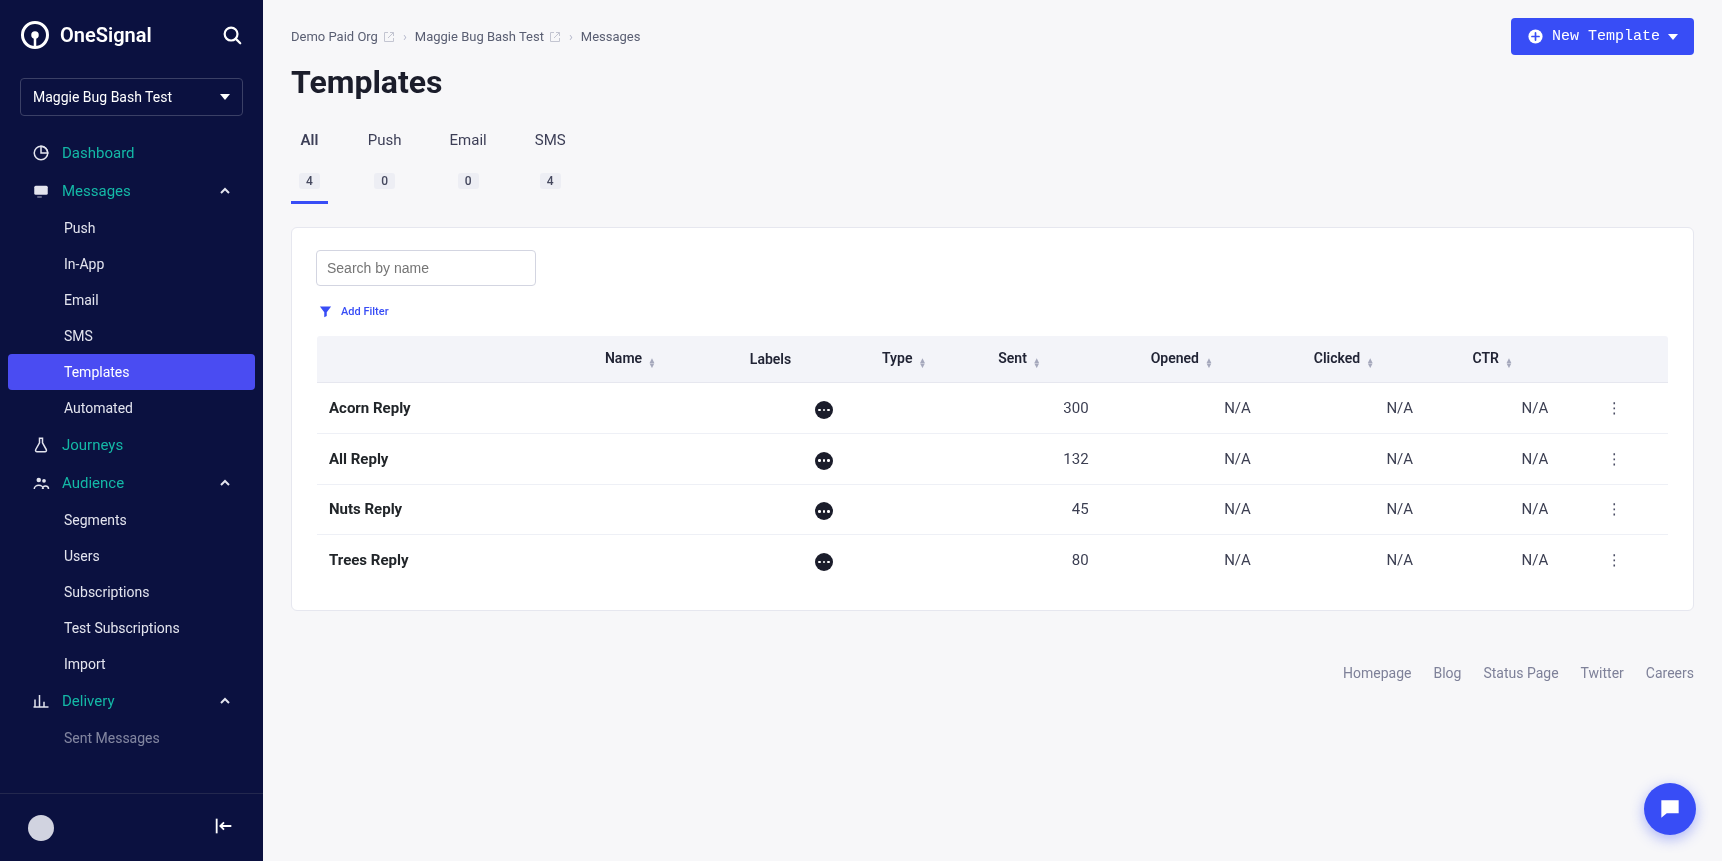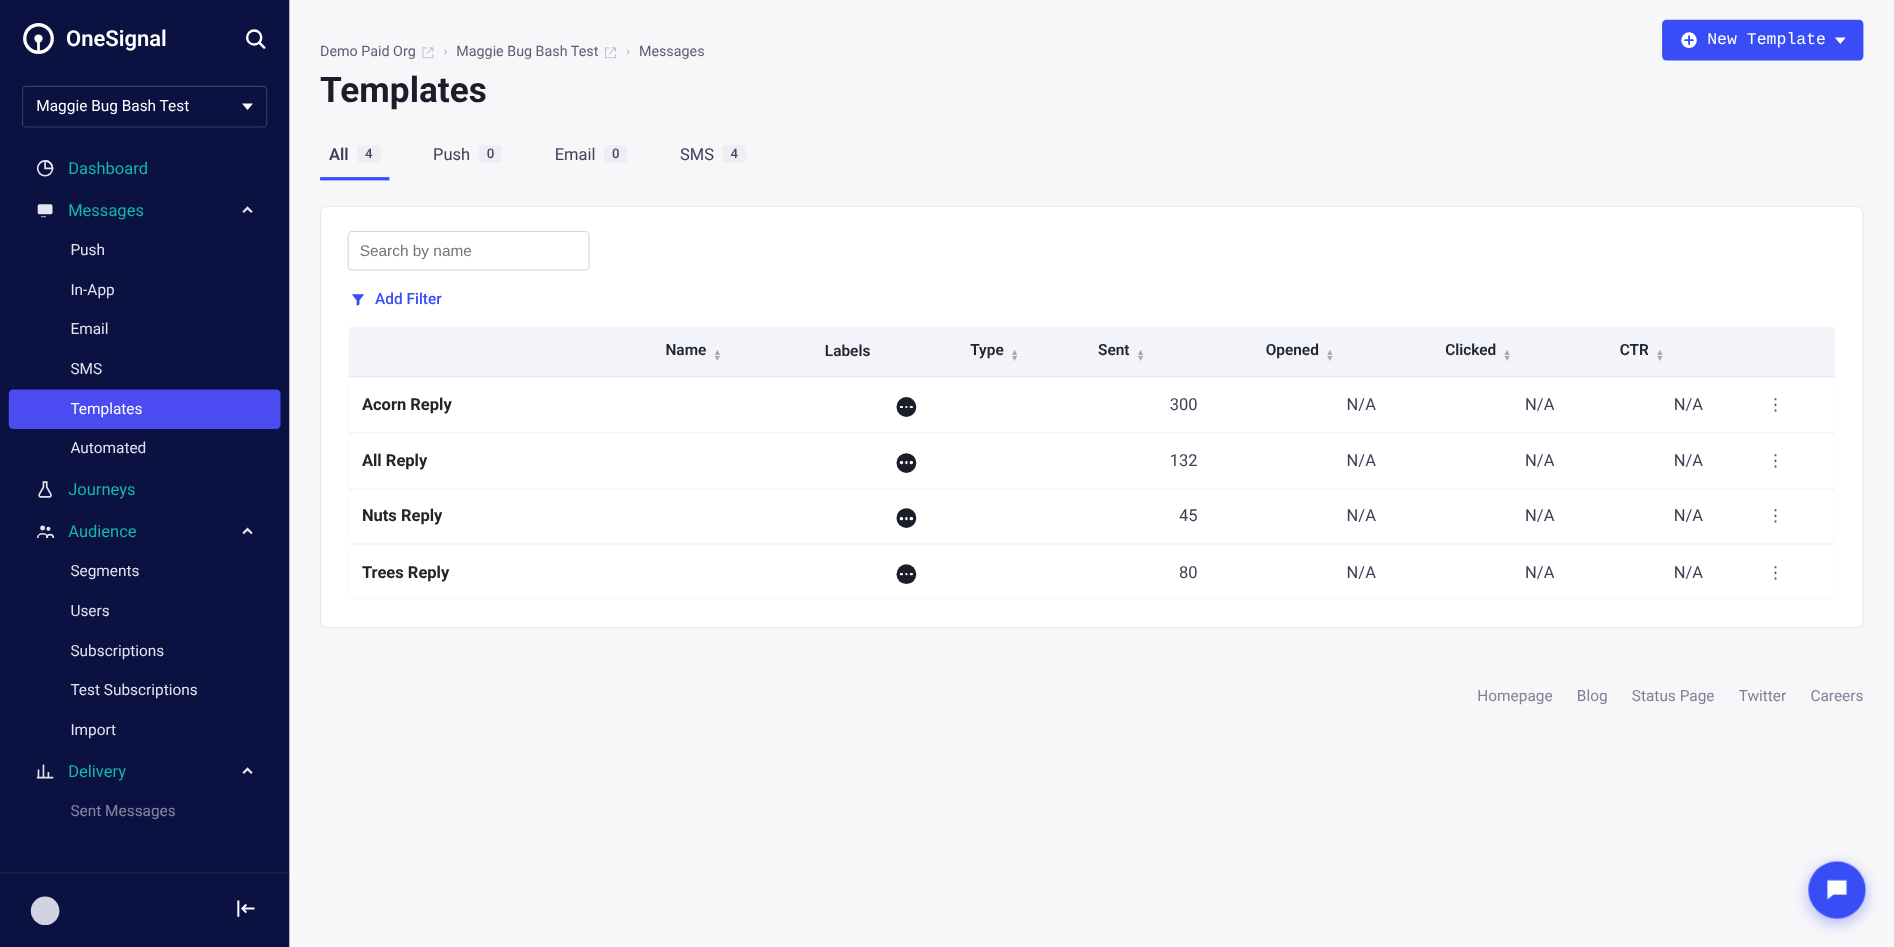--- a/index.html
+++ b/index.html
@@ -87,21 +87,21 @@
       border-top:1px solid #23284e;
     }
     .avatar { width:26px; height:26px; border-radius:50%; background:#D1D3E0; }
     .collapse-btn { color:#fff; cursor:pointer; }
 
     
     .main { flex:1; display:flex; flex-direction:column; overflow:auto; }
     .topbar {
       display:flex;
       justify-content:space-between;
-      align-items:flex-end;
+      align-items:center;
       padding:18px 28px 0 28px;
     }
     .breadcrumb { font-size:13px; color:#595E72; display:flex; align-items:center; gap:8px; flex-wrap:wrap; }
     .breadcrumb .crumb { display:flex; align-items:center; gap:5px; }
     .ext-icon { width:12px; height:12px; opacity:.5; }
     .sep { color:#B7BACD; }
     .title-block { padding:8px 28px 18px 28px; }
     h1.page-title { font-size:32px; font-weight:700; color:#1B1D2B; }
 
     .new-template-btn {
@@ -117,25 +117,26 @@
       gap:8px;
       cursor:pointer;
       font-family:Liberation Mono, monospace;
     }
 
     .tabs { display:flex; padding:0 28px; gap:32px; border-bottom:1px solid transparent; }
     .tab {
       padding:12px 8px;
       display:flex;
       align-items:center;
-      gap:8px;
+      gap:24px;
       cursor:pointer;
       color:#3D3F57;
       font-size:15px;
       border-bottom:3px solid transparent;
+      flex-direction:column;
     }
     .tab.active { border-bottom-color:#384DF6; font-weight:600; }
     .badge {
       background:#EDEEF4;
       color:#46495F;
       border-radius:3px;
       font-size:12px;
       padding:1px 7px;
       font-weight:500;
     }
@@ -158,21 +159,21 @@
       padding:0 10px;
       color:#8A8DA3;
       gap:40px;
     }
     .search-wrap input {
       border:none; outline:none; flex:1; font-size:14px; color:#333; background:transparent;
     }
     .add-filter {
       color:#384DF6;
       display:flex; align-items:center; gap:8px; cursor:pointer;
-      font-size:14px; font-weight:500; padding:4px 2px; width:max-content;
+      font-size:11px; font-weight:500; padding:4px 2px; width:max-content;
     }
 
     table.data { width:100%; border-collapse:collapse; margin-top:6px; border:1px solid #E6E7EF; border-radius:4px; overflow:hidden;}
     table.data th {
       background:#F3F4F9;
       text-align:right;
       font-size:14px;
       font-weight:600;
       color:#212435;
       padding:14px 12px;

